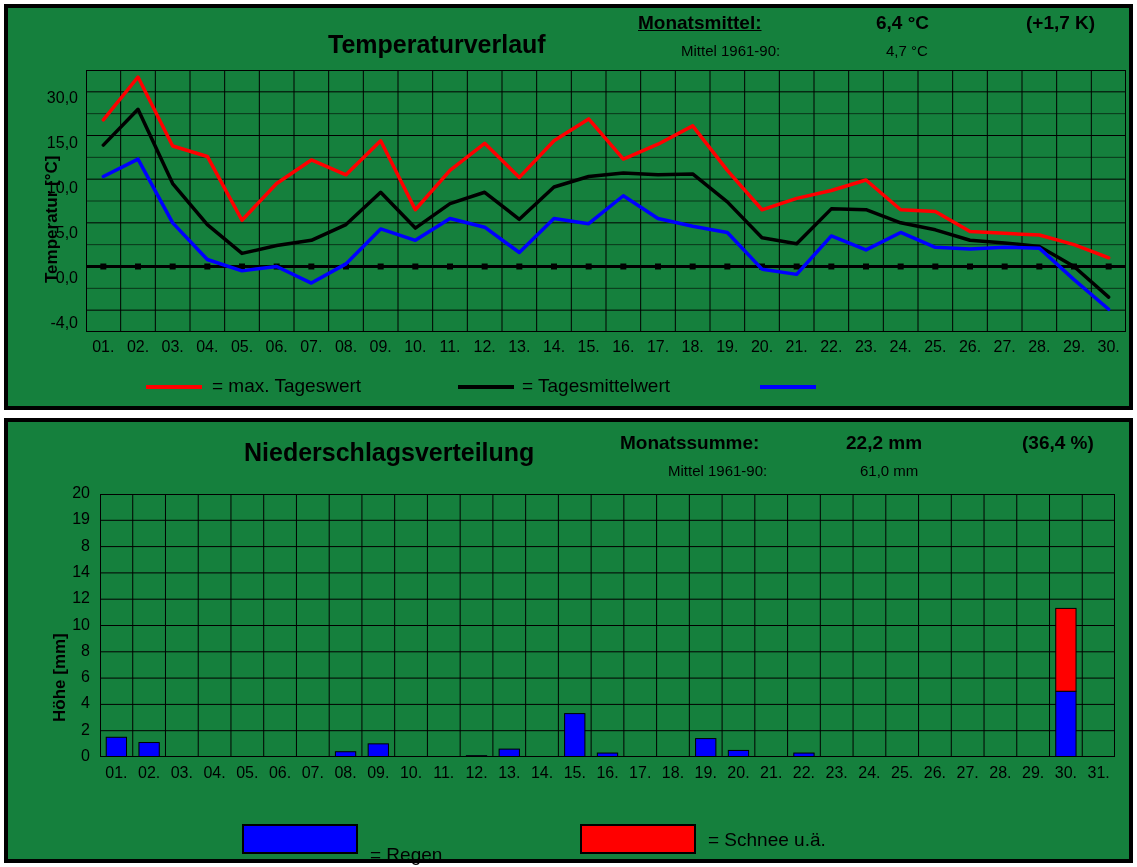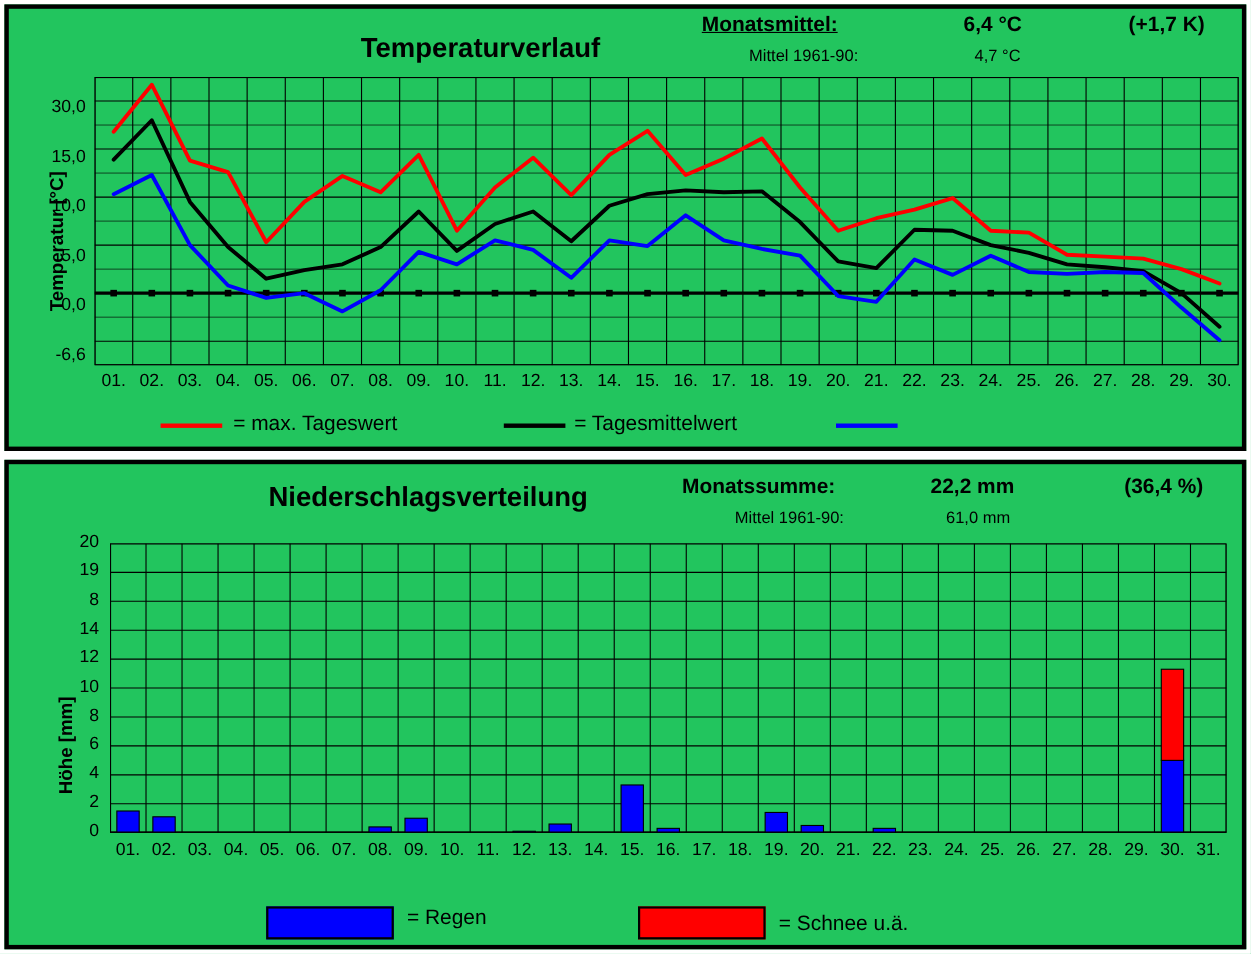--- a/index.html
+++ b/index.html
@@ -1,18 +1,18 @@
 <!DOCTYPE html>
 <html><head>
 <meta charset="utf-8">
 <style>
   html,body{margin:0;padding:0;background:#fff;}
   body{width:1137px;height:867px;font-family:"Liberation Sans",sans-serif;}
   .page{width:1137px;height:867px;position:relative;box-sizing:border-box;}
-  .panel{position:absolute;left:4px;border:4px solid #000;box-sizing:border-box;background:#22c55e;}
+  .panel{position:absolute;left:4px;border:4px solid #000;box-sizing:border-box;background:#15803d;}
   #temp-panel{top:4px;width:1129px;height:406px;}
   #prec-panel{top:418px;width:1129px;height:445px;}
 
   .hdr{position:relative;height:58px;}
   .chart-title{position:absolute;font-weight:bold;font-size:25px;color:#000;}
   .hdr-label{position:absolute;font-size:19px;font-weight:bold;}
   .hdr-value{position:absolute;font-size:19px;font-weight:bold;}
   .hdr-sub-label{position:absolute;font-size:15px;}
   .hdr-sub-value{position:absolute;font-size:15px;}
   .hdr-extra{position:absolute;font-size:19px;font-weight:bold;}
@@ -41,21 +41,21 @@
       <div class="hdr-sub-value" style="left:878px;top:34px;">4,7 °C</div>
     </div>
 
     <div class="ylabel" style="left:34px;top:275px;">Temperatur [°C]</div>
 
     <div class="ytick" style="left:8px;top:81px;width:62px;">30,0</div>
     <div class="ytick" style="left:8px;top:126px;width:62px;">15,0</div>
     <div class="ytick" style="left:8px;top:171px;width:62px;">10,0</div>
     <div class="ytick" style="left:8px;top:216px;width:62px;">5,0</div>
     <div class="ytick" style="left:8px;top:261px;width:62px;">0,0</div>
-    <div class="ytick" style="left:8px;top:306px;width:62px;">-6,6</div>
+    <div class="ytick" style="left:8px;top:306px;width:62px;">-4,0</div>
 
     <svg id="temp-svg" class="plotwrap" style="left:78px;top:62px;" width="1040" height="262">
         <line x1="0" y1="0" x2="0" y2="262" stroke="#000" stroke-width="1"></line>
         <line x1="34.666666666666664" y1="0" x2="34.666666666666664" y2="262" stroke="#000" stroke-width="1"></line>
         <line x1="69.33333333333333" y1="0" x2="69.33333333333333" y2="262" stroke="#000" stroke-width="1"></line>
         <line x1="104" y1="0" x2="104" y2="262" stroke="#000" stroke-width="1"></line>
         <line x1="138.66666666666666" y1="0" x2="138.66666666666666" y2="262" stroke="#000" stroke-width="1"></line>
         <line x1="173.33333333333331" y1="0" x2="173.33333333333331" y2="262" stroke="#000" stroke-width="1"></line>
         <line x1="208" y1="0" x2="208" y2="262" stroke="#000" stroke-width="1"></line>
         <line x1="242.66666666666666" y1="0" x2="242.66666666666666" y2="262" stroke="#000" stroke-width="1"></line>
@@ -291,19 +291,19 @@
         <div class="xtick" style="left: 904.919px; top: 342px; width: 44px;">26.</div>
         <div class="xtick" style="left: 937.661px; top: 342px; width: 44px;">27.</div>
         <div class="xtick" style="left: 970.403px; top: 342px; width: 44px;">28.</div>
         <div class="xtick" style="left: 1003.15px; top: 342px; width: 44px;">29.</div>
         <div class="xtick" style="left: 1035.89px; top: 342px; width: 44px;">30.</div>
         <div class="xtick" style="left: 1068.63px; top: 342px; width: 44px;">31.</div>
       </div>
 
     <div>
       <div class="legend-box" style="left:234px;top:402px;width:116px;height:30px;background:#0000ff;"></div>
-      <div class="legend-txt" style="left:362px;top:402px;">= Regen</div>
+      <div class="legend-txt" style="left:362px;top:422px;">= Regen</div>
       <div class="legend-box" style="left:572px;top:402px;width:116px;height:30px;background:#ff0000;"></div>
       <div class="legend-txt" style="left:700px;top:407px;">= Schnee u.ä.</div>
     </div>
   </div>
 
 </div>
 
 </body></html>

